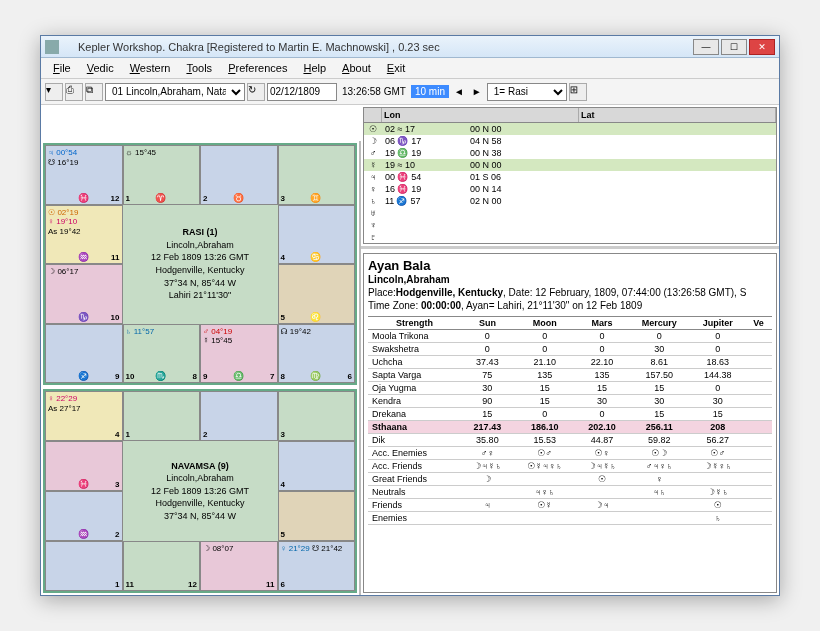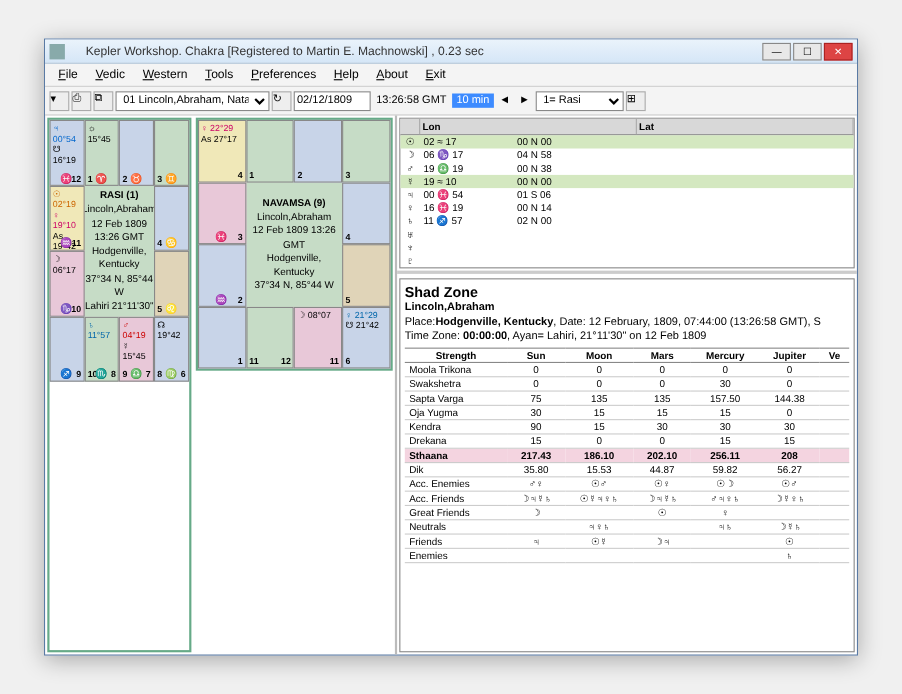--- a/index.html
+++ b/index.html
@@ -13,21 +13,21 @@
 .win-btn.close { background: #d44; color: #fff; border-color: #a22; }
 .menubar { display: flex; padding: 2px 4px; font-size: 11px; background: #f4f4f4; border-bottom: 1px solid #ccc; }
 .menu-item { padding: 2px 8px; cursor: pointer; }
 .menu-item u { text-decoration: underline; }
 .toolbar { display: flex; align-items: center; gap: 2px; padding: 2px 4px; background: #f4f4f4; border-bottom: 1px solid #ccc; font-size: 10px; height: 26px; }
 .tb-icon { width: 18px; height: 18px; border: 1px solid #aaa; background: #eee; cursor: pointer; }
 .tb-select { font-size: 10px; height: 18px; border: 1px solid #888; background: #fff; padding: 0 2px; }
 .tb-text { font-size: 10px; padding: 0 3px; }
 .tb-highlight { background: #3d8bff; color: #fff; padding: 1px 4px; }
 .content { display: flex; height: 490px; }
-.left-pane { width: 320px; display: flex; flex-direction: row; border-right: 2px solid #bbb; }
+.left-pane { width: 320px; display: flex; flex-direction: column; border-right: 2px solid #bbb; margin-top: 36px; }
 .right-pane { flex: 1; display: flex; flex-direction: column; }
 .chart-box { border: 2px solid #6a8; margin: 2px; position: relative; }
 .chart-grid { display: grid; grid-template-columns: repeat(4, 1fr); grid-template-rows: repeat(4, 1fr); height: 238px; font-size: 8px; }
 .chart-cell { border: 1px solid #888; padding: 2px; position: relative; overflow: hidden; }
 .chart-center { grid-column: 2 / 4; grid-row: 2 / 4; display: flex; flex-direction: column; justify-content: center; align-items: center; text-align: center; font-size: 9px; line-height: 1.4; }
 .c-blue { background: #c8d4e8; }
 .c-green { background: #c6dcc6; }
 .c-yellow { background: #f0e8b8; }
 .c-pink { background: #e8c8d8; }
 .c-tan { background: #e0d4b8; }
@@ -246,21 +246,21 @@
               <div class="pt-sym">♇</div>
               <div class="pt-lon"></div>
               <div class="pt-lat"></div>
             </div>
           </div>
       </div>
 
       <div class="sep"></div>
 
       <div class="shad-box">
-        <div class="shad-title">Shad Zone</div>
+        <div class="shad-title">Ayan Bala</div>
         <div class="shad-sub"><b>Lincoln,Abraham</b></div>
         <div class="shad-sub"><span>Place:</span><b>Hodgenville, Kentucky</b><span>, Date: 12 February, 1809, 07:44:00 (13:26:58 GMT), S</span></div>
         <div class="shad-sub"><span>Time Zone: </span><b>00:00:00</b><span>, Ayan= Lahiri,  21°11'30" on 12 Feb 1809</span></div>
         <table class="shad-table">
           <thead>
               <tr id="shad-head">
                 <th>Strength</th>
                 <th>Sun</th>
                 <th>Moon</th>
                 <th>Mars</th>
@@ -282,20 +282,29 @@
               <tr>
                 <td>Swakshetra</td>
                 <td>0</td>
                 <td>0</td>
                 <td>0</td>
                 <td>30</td>
                 <td>0</td>
                 <td></td>
               </tr>
               <tr>
+                <td>Uchcha</td>
+                <td>37.43</td>
+                <td>21.10</td>
+                <td>22.10</td>
+                <td>8.61</td>
+                <td>18.63</td>
+                <td></td>
+              </tr>
+              <tr>
                 <td>Sapta Varga</td>
                 <td>75</td>
                 <td>135</td>
                 <td>135</td>
                 <td>157.50</td>
                 <td>144.38</td>
                 <td></td>
               </tr>
               <tr>
                 <td>Oja Yugma</td>

